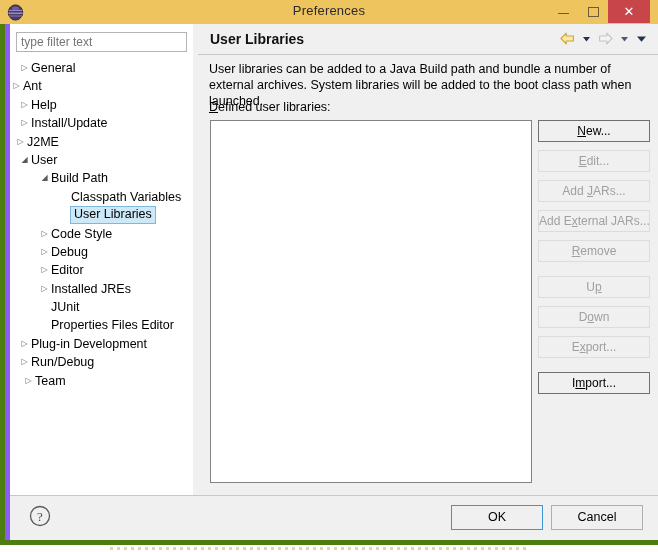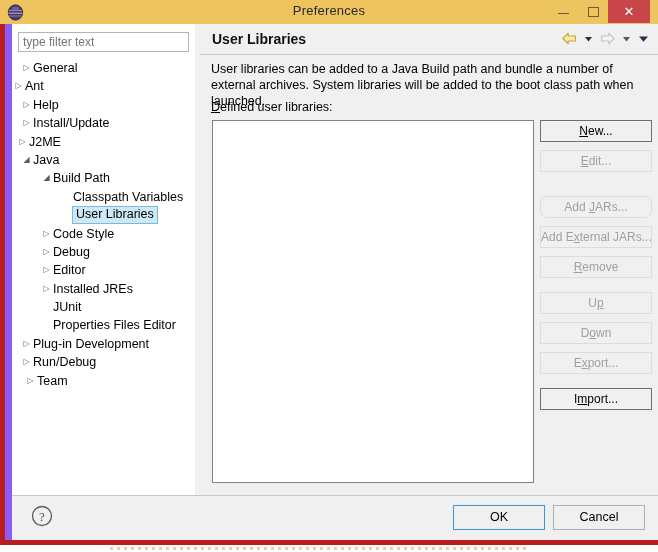--- a/index.html
+++ b/index.html
@@ -16,21 +16,21 @@
     color: #000000;
     -webkit-font-smoothing: antialiased;
   }
 
   
   #window {
     position: absolute;
     left: 0; top: 0;
     width: 658px;
     height: 552px;
-    background: #b91c1c;
+    background: #4d7c0f;
     box-sizing: border-box;
   }
 
   
   #titlebar {
     position: absolute;
     left: 0; top: 0;
     width: 658px;
     height: 24px;
     background: #edc45e;
@@ -83,21 +83,21 @@
   }
 
   
   #dialog {
     position: absolute;
     left: 5px; top: 24px;
     width: 648px;
     height: 516px;
     background: #f0f0f0;
     box-sizing: border-box;
-    border-left: 7px solid #8b5cf6;
+    border-left: 5px solid #8b5cf6;
   }
 
   
   #left-pane {
     position: absolute;
     left: 0; top: 0;
     width: 183px;
     height: 471px;
     background: #ffffff;
     box-sizing: border-box;
@@ -249,21 +249,21 @@
     padding: 0;
     white-space: nowrap;
     overflow: hidden;
   }
   .sbtn.disabled {
     border: 1px solid #dcdcdc;
     background: #f0f0f0;
     color: #a0a0a0;
   }
   .sbtn u { text-decoration: underline; }
-  .gap-top { margin-top: 24px; border-radius: 7px; }
+  .gap-top { margin-top: 8px; }
   .gap-big { margin-top: 14px; text-align: center; }
 
   
   #bottom-bar {
     position: absolute;
     left: 0; top: 471px;
     width: 648px;
     height: 45px;
     background: #f0f0f0;
     border-top: 1px solid #c8c8c8;
@@ -343,21 +343,21 @@
     <div id="left-pane">
       <div id="filter-wrap">
         <input id="filter-input" type="text" placeholder="type filter text" style="">
       </div>
       <div id="tree">
           <div class="tree-row" style="padding-left: 8px;"><span class="tw">▷</span><span class="tree-label">General</span></div>
           <div class="tree-row" style=""><span class="tw">▷</span><span class="tree-label">Ant</span></div>
           <div class="tree-row" style="padding-left: 8px;"><span class="tw">▷</span><span class="tree-label">Help</span></div>
           <div class="tree-row" style="padding-left: 8px;"><span class="tw">▷</span><span class="tree-label">Install/Update</span></div>
           <div class="tree-row" style="padding-left: 4px;"><span class="tw">▷</span><span class="tree-label">J2ME</span></div>
-          <div class="tree-row" style="padding-left: 8px;"><span class="tw exp">◢</span><span class="tree-label">Java</span></div>
+          <div class="tree-row" style="padding-left: 8px;"><span class="tw exp">◢</span><span class="tree-label">User</span></div>
           <div class="tree-row" style="padding-left: 28px;"><span class="tw exp">◢</span><span class="tree-label">Build Path</span></div>
           <div class="tree-row" style="padding-left: 48px;"><span class="tw empty">·</span><span class="tree-label">Classpath Variables</span></div>
           <div class="tree-row sel" style="padding-left: 48px;"><span class="tw empty">·</span><span class="tree-label">User Libraries</span></div>
           <div class="tree-row" style="padding-left: 28px;"><span class="tw">▷</span><span class="tree-label">Code Style</span></div>
           <div class="tree-row" style="padding-left: 28px;"><span class="tw">▷</span><span class="tree-label">Debug</span></div>
           <div class="tree-row" style="padding-left: 28px;"><span class="tw">▷</span><span class="tree-label">Editor</span></div>
           <div class="tree-row" style="padding-left: 28px;"><span class="tw">▷</span><span class="tree-label">Installed JREs</span></div>
           <div class="tree-row" style="padding-left: 28px;"><span class="tw empty">·</span><span class="tree-label">JUnit</span></div>
           <div class="tree-row" style="padding-left: 28px;"><span class="tw empty">·</span><span class="tree-label">Properties Files Editor</span></div>
           <div class="tree-row" style="padding-left: 8px;"><span class="tw">▷</span><span class="tree-label">Plug-in Development</span></div>

